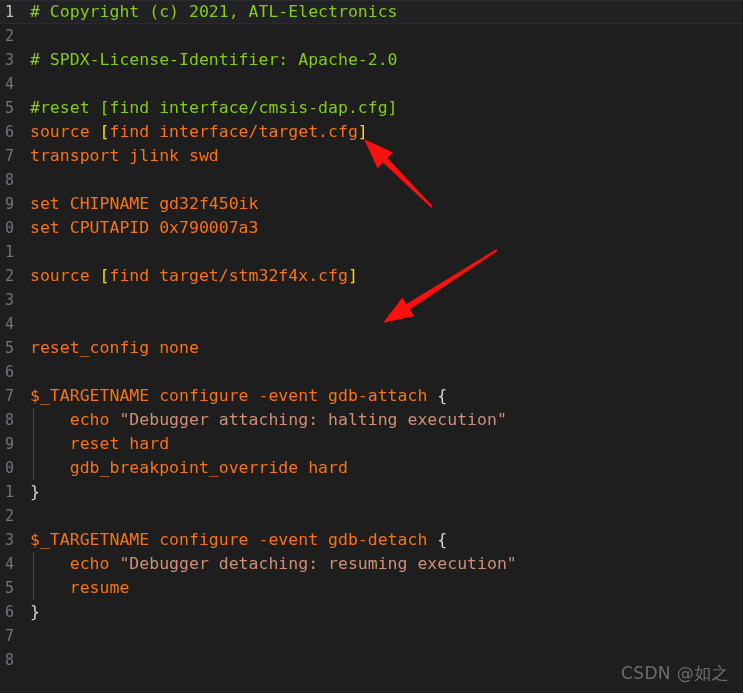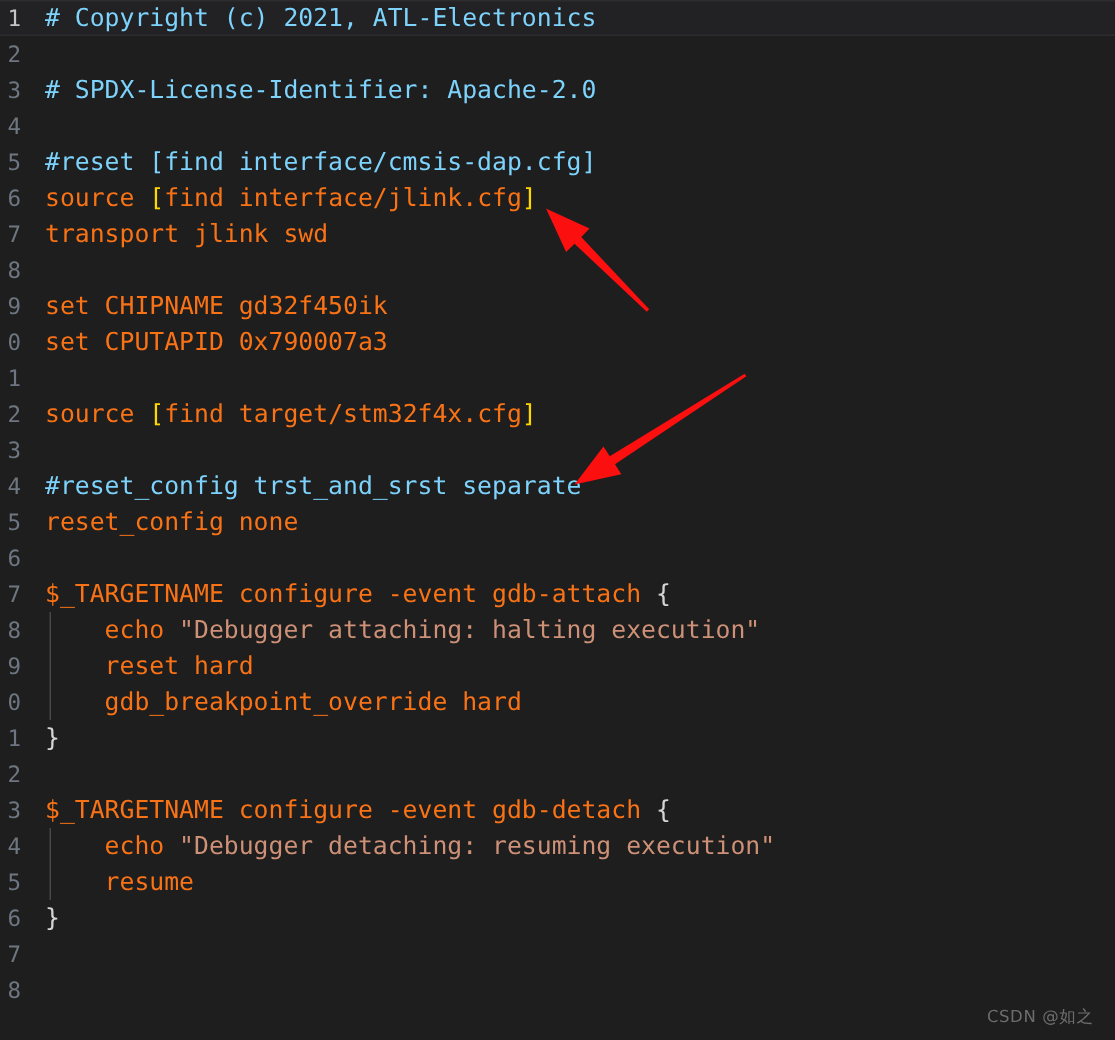--- a/index.html
+++ b/index.html
@@ -49,21 +49,21 @@
     overflow: hidden;
     white-space: nowrap;
   }
   .gutter.active-num { color: #c6c6c6; }
   .content {
     position: absolute;
     left: 30px;
     top: 0;
     color: #d4d4d4;
   }
-  .tok-comment { color: #7dd3fc; }
+  .tok-comment { color: #84cc16; }
   .tok-string  { color: #ce9178; }
   .tok-default { color: #f97316; }
   .tok-br1     { color: #ffd700; }
   .tok-brace   { color: #d4d4d4; }
 
   .indent-guide {
     position: absolute;
     width: 1px;
     background: #474747;
     left: 33px;
@@ -74,45 +74,45 @@
     top: 0; left: 0;
     width: 743px;
     height: 693px;
     pointer-events: none;
   }
   .watermark {
     position: absolute;
     right: 14px;
     bottom: 8px;
     color: #6d6d6d;
-    font-size: 11px;
+    font-size: 17px;
     font-family: "DejaVu Sans", "Liberation Sans", sans-serif;
     letter-spacing: 0.4px;
   }
 </style>
 </head>
 <body>
 
 <div id="editor">
 
   <div class="code-area">
       <div class="line active"><span class="gutter active-num">1</span><span class="content"><span class="tok-comment"># Copyright (c) 2021, ATL-Electronics</span></span></div>
       <div class="line"><span class="gutter">2</span></div>
       <div class="line"><span class="gutter">3</span><span class="content"><span class="tok-comment"># SPDX-License-Identifier: Apache-2.0</span></span></div>
       <div class="line"><span class="gutter">4</span><span class="content"></span></div>
       <div class="line"><span class="gutter">5</span><span class="content"><span class="tok-comment">#reset [find interface/cmsis-dap.cfg]</span></span></div>
-      <div class="line"><span class="gutter">6</span><span class="content"><span class="tok-default">source </span><span class="tok-br1">[</span><span class="tok-default">find interface/jlink.cfg</span><span class="tok-br1">]</span></span></div>
+      <div class="line"><span class="gutter">6</span><span class="content"><span class="tok-default">source </span><span class="tok-br1">[</span><span class="tok-default">find interface/target.cfg</span><span class="tok-br1">]</span></span></div>
       <div class="line"><span class="gutter">7</span><span class="content"><span class="tok-default">transport jlink swd</span></span></div>
       <div class="line"><span class="gutter">8</span><span class="content"></span></div>
       <div class="line"><span class="gutter">9</span><span class="content"><span class="tok-default">set CHIPNAME gd32f450ik</span></span></div>
       <div class="line"><span class="gutter">0</span><span class="content"><span class="tok-default">set CPUTAPID 0x790007a3</span></span></div>
       <div class="line"><span class="gutter">1</span><span class="content"></span></div>
       <div class="line"><span class="gutter">2</span><span class="content"><span class="tok-default">source </span><span class="tok-br1">[</span><span class="tok-default">find target/stm32f4x.cfg</span><span class="tok-br1">]</span></span></div>
       <div class="line"><span class="gutter">3</span><span class="content"></span></div>
-      <div class="line"><span class="gutter">4</span><span class="content"><span class="tok-comment">#reset_config trst_and_srst separate</span></span></div>
+      <div class="line"><span class="gutter">4</span></div>
       <div class="line"><span class="gutter">5</span><span class="content"><span class="tok-default">reset_config none</span></span></div>
       <div class="line"><span class="gutter">6</span><span class="content"></span></div>
       <div class="line"><span class="gutter">7</span><span class="content"><span class="tok-default">$_TARGETNAME configure -event gdb-attach </span><span class="tok-brace">{</span></span></div>
       <div class="line"><span class="gutter">8</span><span class="content"><span class="tok-default">    echo </span><span class="tok-string">"Debugger attaching: halting execution"</span></span></div>
       <div class="line"><span class="gutter">9</span><span class="content"><span class="tok-default">    reset hard</span></span></div>
       <div class="line"><span class="gutter">0</span><span class="content"><span class="tok-default">    gdb_breakpoint_override hard</span></span></div>
       <div class="line"><span class="gutter">1</span><span class="content"><span class="tok-brace">}</span></span></div>
       <div class="line"><span class="gutter">2</span><span class="content"></span></div>
       <div class="line"><span class="gutter">3</span><span class="content"><span class="tok-default">$_TARGETNAME configure -event gdb-detach </span><span class="tok-brace">{</span></span></div>
       <div class="line"><span class="gutter">4</span><span class="content"><span class="tok-default">    echo </span><span class="tok-string">"Debugger detaching: resuming execution"</span></span></div>

